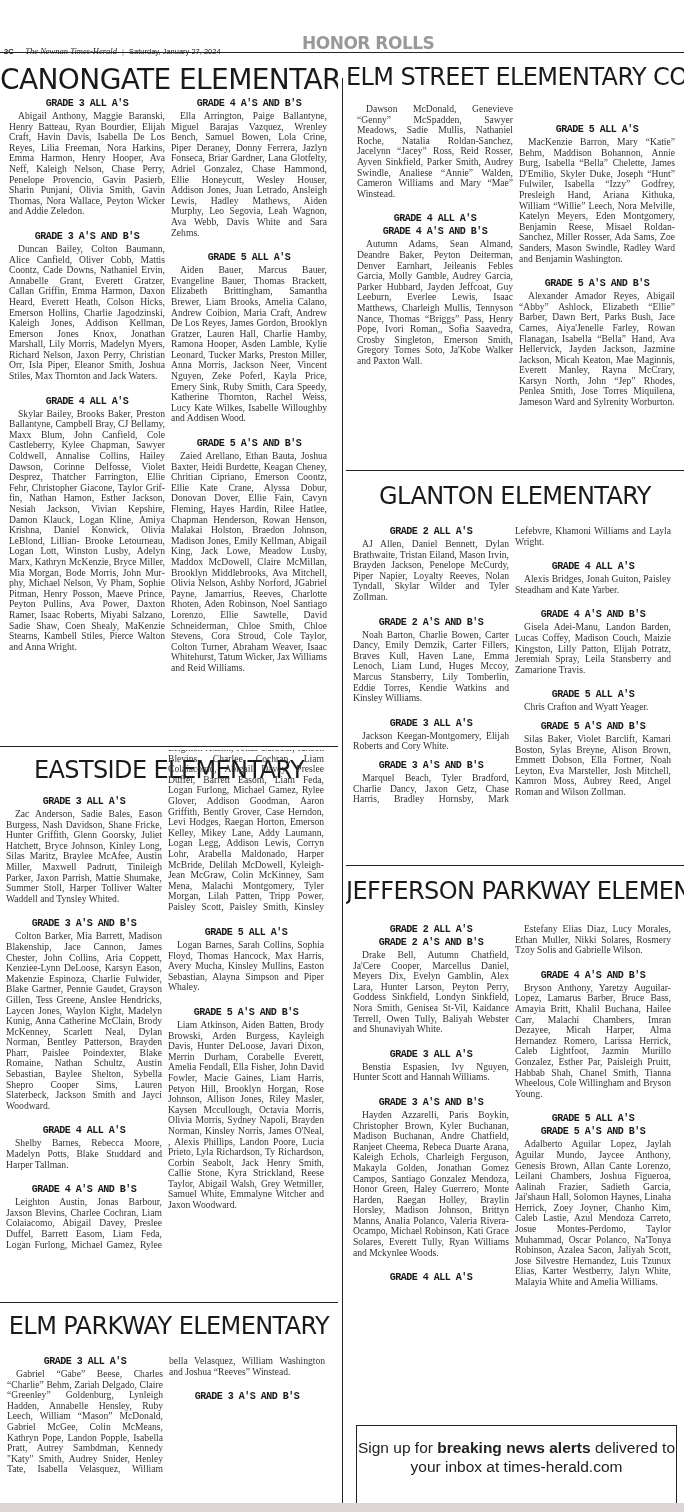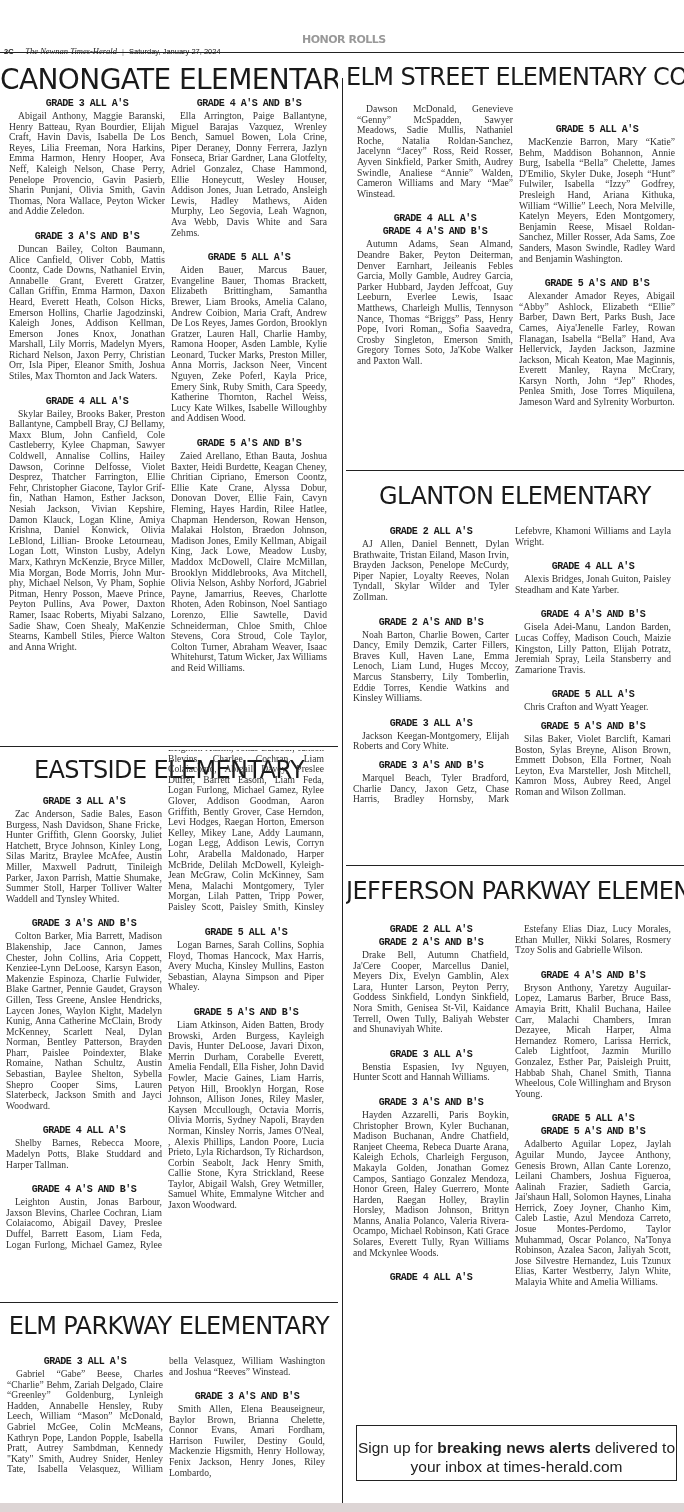--- a/index.html
+++ b/index.html
@@ -5,35 +5,35 @@
   * { box-sizing: border-box; margin: 0; padding: 0; }
   html, body { width: 684px; height: 1512px; background: #fff; overflow: hidden; }
   body { position: relative; font-family: "DejaVu Serif", serif; color: #2a2a2a; }
 
   .folio { position: absolute; left: 4px; top: 0; height: 14px; font-family: "Liberation Sans", sans-serif; font-size: 7.5px; line-height: 14px; color: #222; white-space: nowrap; margin-top: 44px; }
   .folio .pg { font-weight: bold; }
   .folio .paper { font-family: "Liberation Serif", serif; font-style: italic; font-size: 8.5px; }
   .folio .sep { color: #888; margin: 0 3px; }
 
   .section-title { position: absolute; left: 0; width: 684px; top: 33px; text-align: right; padding-right: 342px; }
-  .section-title span { position: absolute; left: 302px; top: 0; font-family: "DejaVu Sans", sans-serif; font-weight: bold; font-size: 11px; letter-spacing: -0.5px; color: #999; white-space: nowrap; }
+  .section-title span { position: absolute; left: 302px; top: 0; font-family: "DejaVu Sans", sans-serif; font-weight: bold; font-size: 17px; letter-spacing: -0.5px; color: #999; white-space: nowrap; }
   .top-rule { position: absolute; left: 0; top: 52px; width: 684px; height: 1px; background: #222; }
 
   .block { position: absolute; overflow: hidden; }
   .school { font-family: "DejaVu Sans", sans-serif; font-weight: normal; color: #1a1a1a; text-align: center; white-space: nowrap; letter-spacing: -0.6px; }
   .cols { position: absolute; display: flex; gap: 6px; }
   .col { width: 156px; }
   .grade { font-family: Liberation Mono, monospace; font-weight: bold; font-size: 10px; letter-spacing: -0.5px; color: #1a1a1a; text-align: center; margin: 0 0 2px 0; white-space: nowrap; }
   .names { font-family: "Liberation Serif", serif; font-size: 9.6px; line-height: 10.6px; text-align: justify; text-indent: 9px; color: #333; hyphens: manual; margin-bottom: 14px; }
   .names.cont { text-indent: 0; }
 
   .hr { position: absolute; height: 1px; background: #222; }
   .vr { position: absolute; width: 1px; background: #222; }
 
-  .promo { position: absolute; left: 356px; top: 1425px; width: 321px; height: 56px; border: 1px solid #222; text-align: center; font-family: "Liberation Sans", sans-serif; font-size: 15.5px; line-height: 19px; color: #222; padding-top: 12px; }
+  .promo { position: absolute; left: 356px; top: 1425px; width: 321px; height: 86px; border: 1px solid #222; text-align: center; font-family: "Liberation Sans", sans-serif; font-size: 15.5px; line-height: 19px; color: #222; padding-top: 12px; }
   .promo b { font-weight: bold; }
   .bottom-band { position: absolute; left: 0; top: 1503px; width: 684px; height: 9px; background: #ddd5d5; }
 </style>
 </head>
 <body>
 
 <div class="folio">
   <span class="pg">2C</span>
   <span>—</span>
   <span class="paper">The Newnan Times-Herald</span>
@@ -100,21 +100,20 @@
   <div class="cols" style="left:7px;top:50px;">
     <div class="col">
       <div class="grade">GRADE 3 ALL A'S</div>
       <p class="names" style="max-height:106px;overflow:hidden;">Gabriel “Gabe” Beese, Charles “Charlie” Behm, Zariah Delgado, Claire “Greenley” Goldenburg, Lynleigh Hadden, Annabelle Hensley, Ruby Leech, William “Mason” McDonald, Gabriel McGee, Colin McMeans, Kathryn Pope, Landon Popple, Isabella Pratt, Autrey Sambdman, Kennedy "Katy" Smith, Audrey Snider, Henley Tate, Isabella Velasquez, William Washington and Joshua “Reeves” Winstead.</p>
     </div>
     <div class="col">
       <p class="names cont" style="max-height:21px;overflow:hidden;">
         <span>bella Velasquez, William Washing­ton and Joshua “Reeves” Winstead.</span>
       </p>
       <div class="grade">GRADE 3 A'S AND B'S</div>
-      <p class="names">Smith Allen, Elena Beauseigneur, Baylor Brown, Brianna Chelette, Connor Evans, Amari Fordham, Harrison Fuwiler, Destiny Gould, Mackenzie Higsmith, Henry Holloway, Fenix Jackson, Henry Jones, Riley Lombardo,</p>
     </div>
   </div>
 </div>
 
 <div class="vr" style="left:342px;top:78px;height:1434px;"></div>
 
 <div class="block" style="left:346px;top:58px;width:338px;height:398px;">
   <div class="school" style="position:absolute;left:0;width:338px;top:5px;font-size:24px;">ELM STREET ELEMENTARY CONT'D</div>
   <div class="cols" style="left:11px;top:46px;">
     <div class="col">

